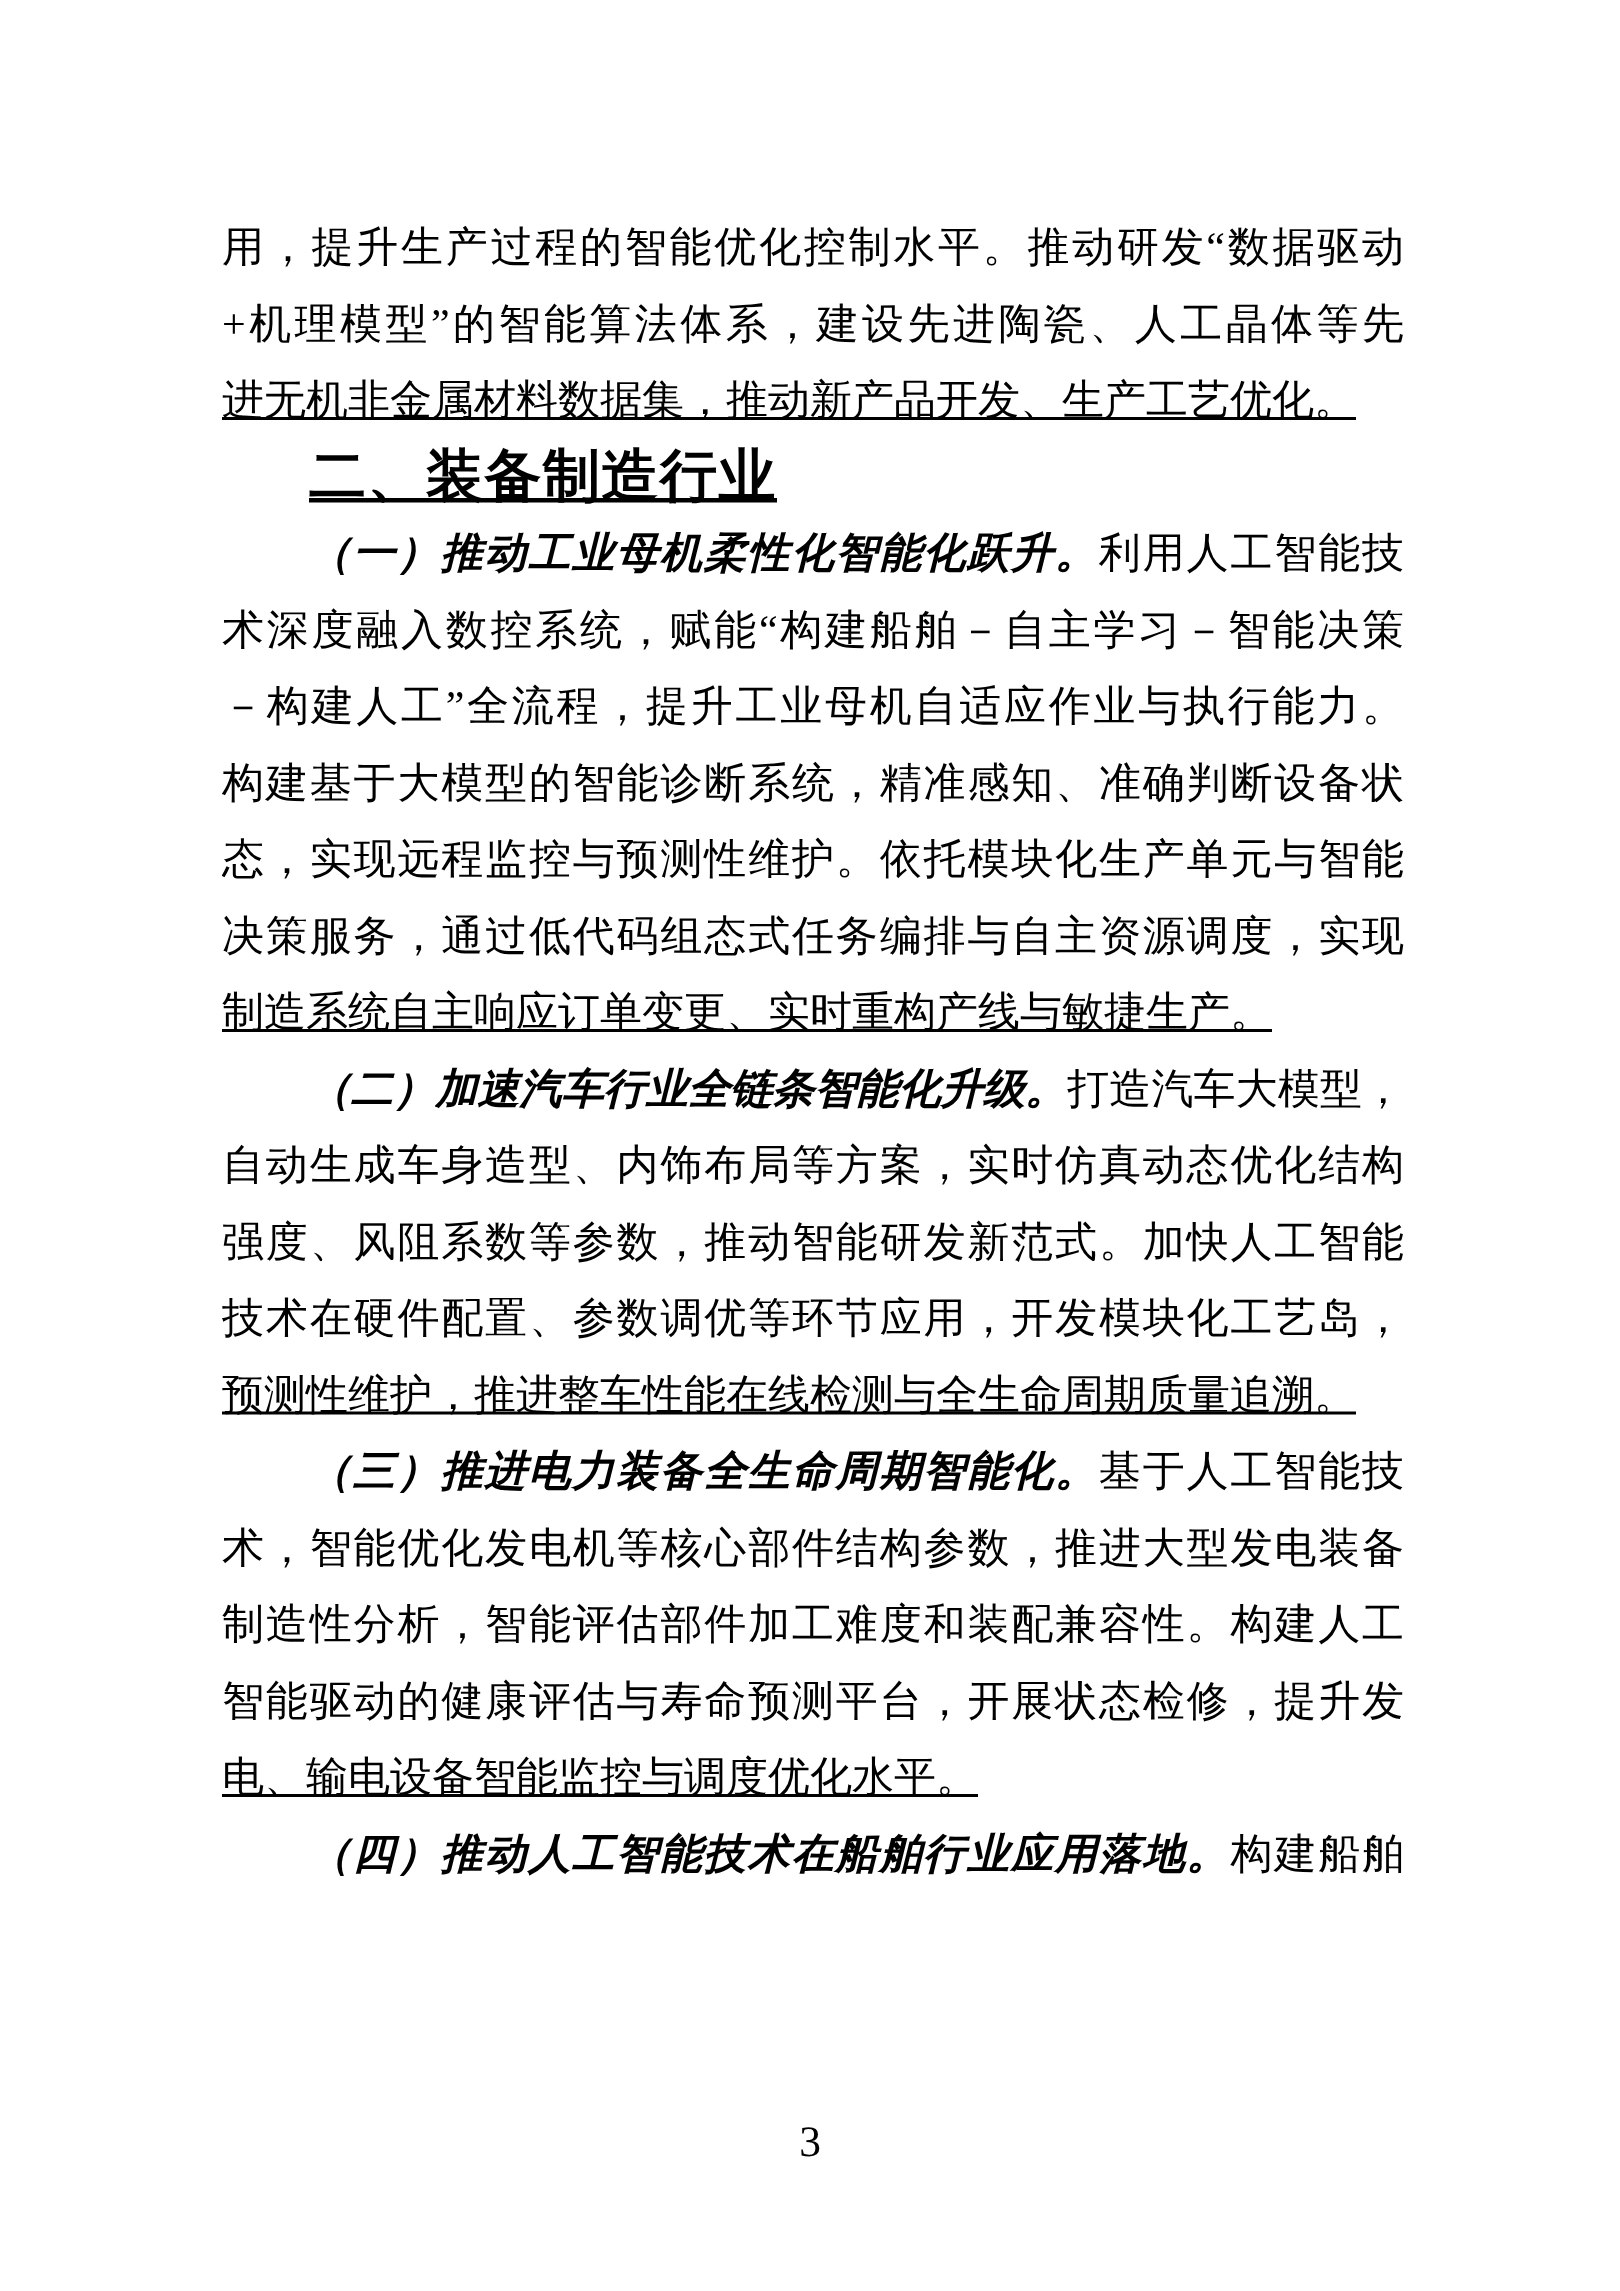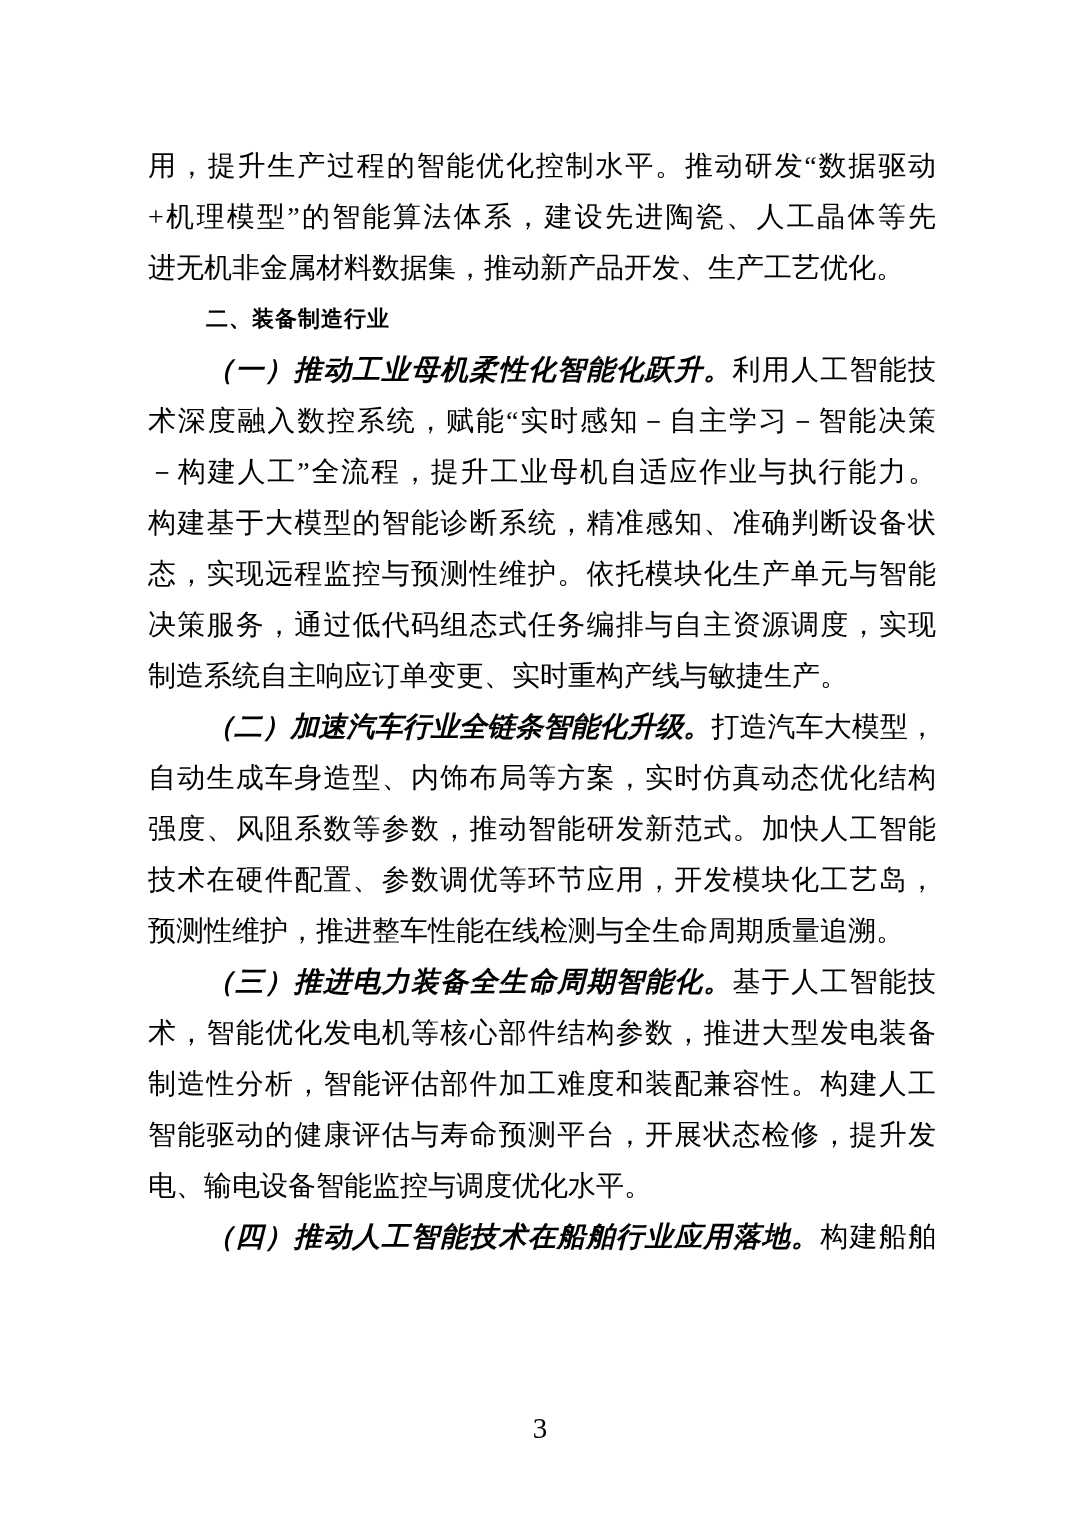--- a/index.html
+++ b/index.html
@@ -32,28 +32,29 @@
     height: 51px;
     color: #000000;
     text-align: justify;
     text-align-last: justify;
     text-justify: inter-character;
     overflow: hidden;
   }
   .line.end {
     text-align: left;
     text-align-last: left;
+    text-decoration: underline;
   }
   .line.indent {
     text-indent: 58px;
   }
   .line.heading {
     font-family: "Liberation Sans", "DejaVu Sans", sans-serif;
     font-weight: 700;
-    font-size: 22px;
+    font-size: 38px;
     letter-spacing: 1px;
     text-align: right;
     text-align-last: left;
   }
   .lead {
     font-weight: 700;
     font-style: italic;
   }
   .page-number {
     position: absolute;
@@ -69,21 +70,21 @@
 </head>
 <body style="background: rgb(255, 255, 255);">
 
 <div class="doc-page" style="color: rgb(0, 0, 0);">
   <div class="doc-content" id="doc-content">
       <div class="line justify"><span>用，提升生产过程的智能优化控制水平。推动研发“数据驱动</span></div>
       <div class="line justify"><span>+机理模型”的智能算法体系，建设先进陶瓷、人工晶体等先</span></div>
       <div class="line end"><span>进无机非金属材料数据集，推动新产品开发、生产工艺优化。</span></div>
       <div class="line heading indent end"><span>二、装备制造行业</span></div>
       <div class="line indent justify"><span class="lead">（一）推动工业母机柔性化智能化跃升。</span><span>利用人工智能技</span></div>
-      <div class="line justify"><span>术深度融入数控系统，赋能“实时感知－自主学习－智能决策</span></div>
+      <div class="line justify"><span>术深度融入数控系统，赋能“构建船舶－自主学习－智能决策</span></div>
       <div class="line justify"><span>－构建人工”全流程，提升工业母机自适应作业与执行能力。</span></div>
       <div class="line justify"><span>构建基于大模型的智能诊断系统，精准感知、准确判断设备状</span></div>
       <div class="line justify"><span>态，实现远程监控与预测性维护。依托模块化生产单元与智能</span></div>
       <div class="line justify"><span>决策服务，通过低代码组态式任务编排与自主资源调度，实现</span></div>
       <div class="line end"><span>制造系统自主响应订单变更、实时重构产线与敏捷生产。</span></div>
       <div class="line indent justify"><span class="lead">（二）加速汽车行业全链条智能化升级。</span><span>打造汽车大模型，</span></div>
       <div class="line justify"><span>自动生成车身造型、内饰布局等方案，实时仿真动态优化结构</span></div>
       <div class="line justify"><span>强度、风阻系数等参数，推动智能研发新范式。加快人工智能</span></div>
       <div class="line justify"><span>技术在硬件配置、参数调优等环节应用，开发模块化工艺岛，</span></div>
       <div class="line end"><span>预测性维护，推进整车性能在线检测与全生命周期质量追溯。</span></div>

